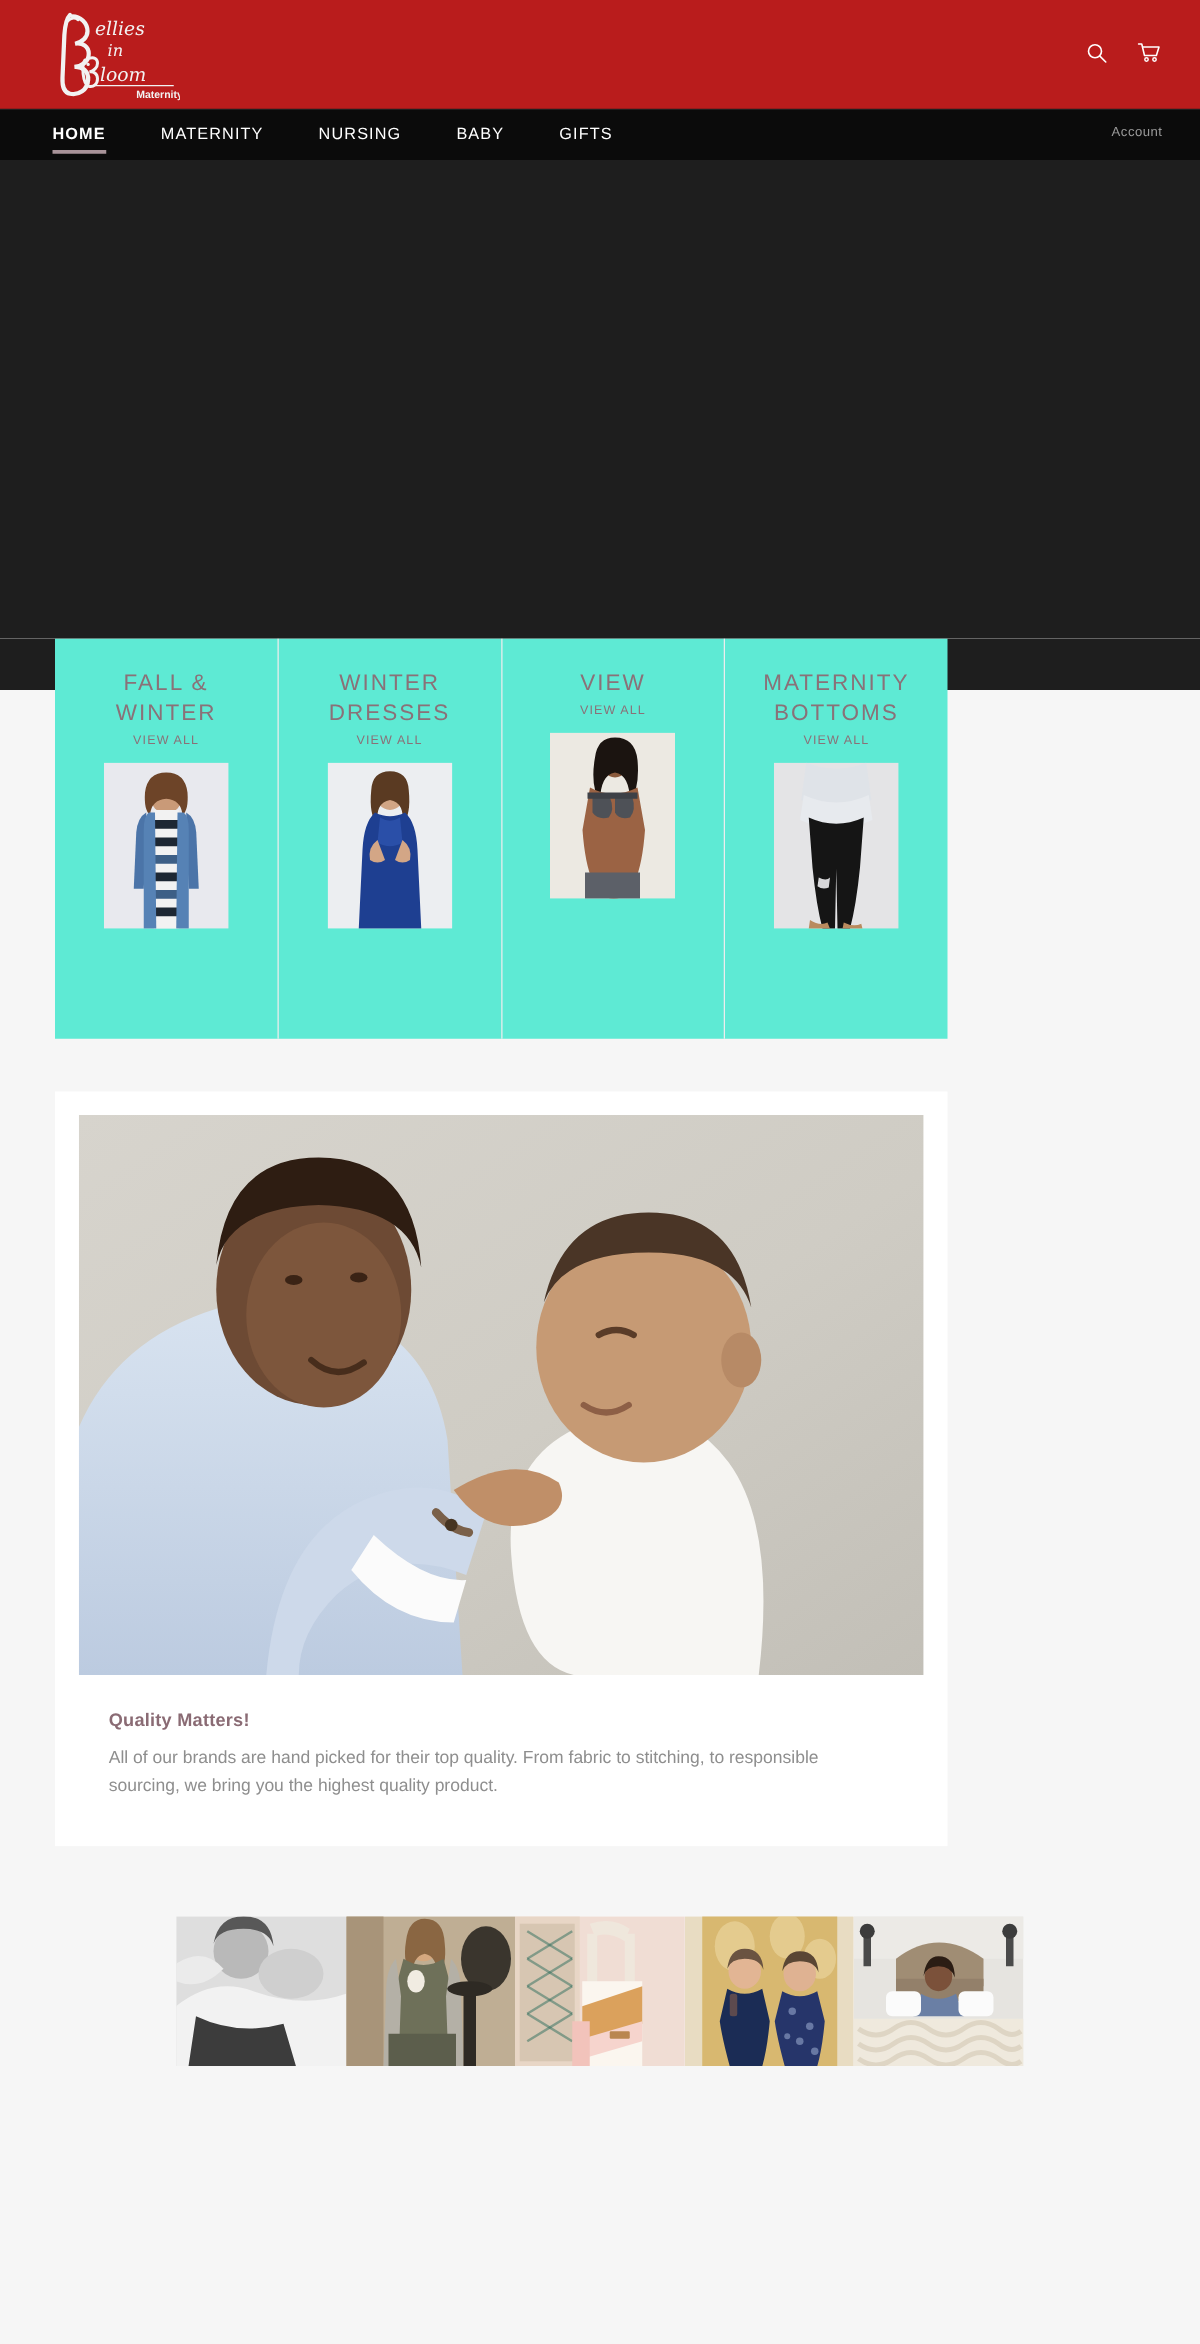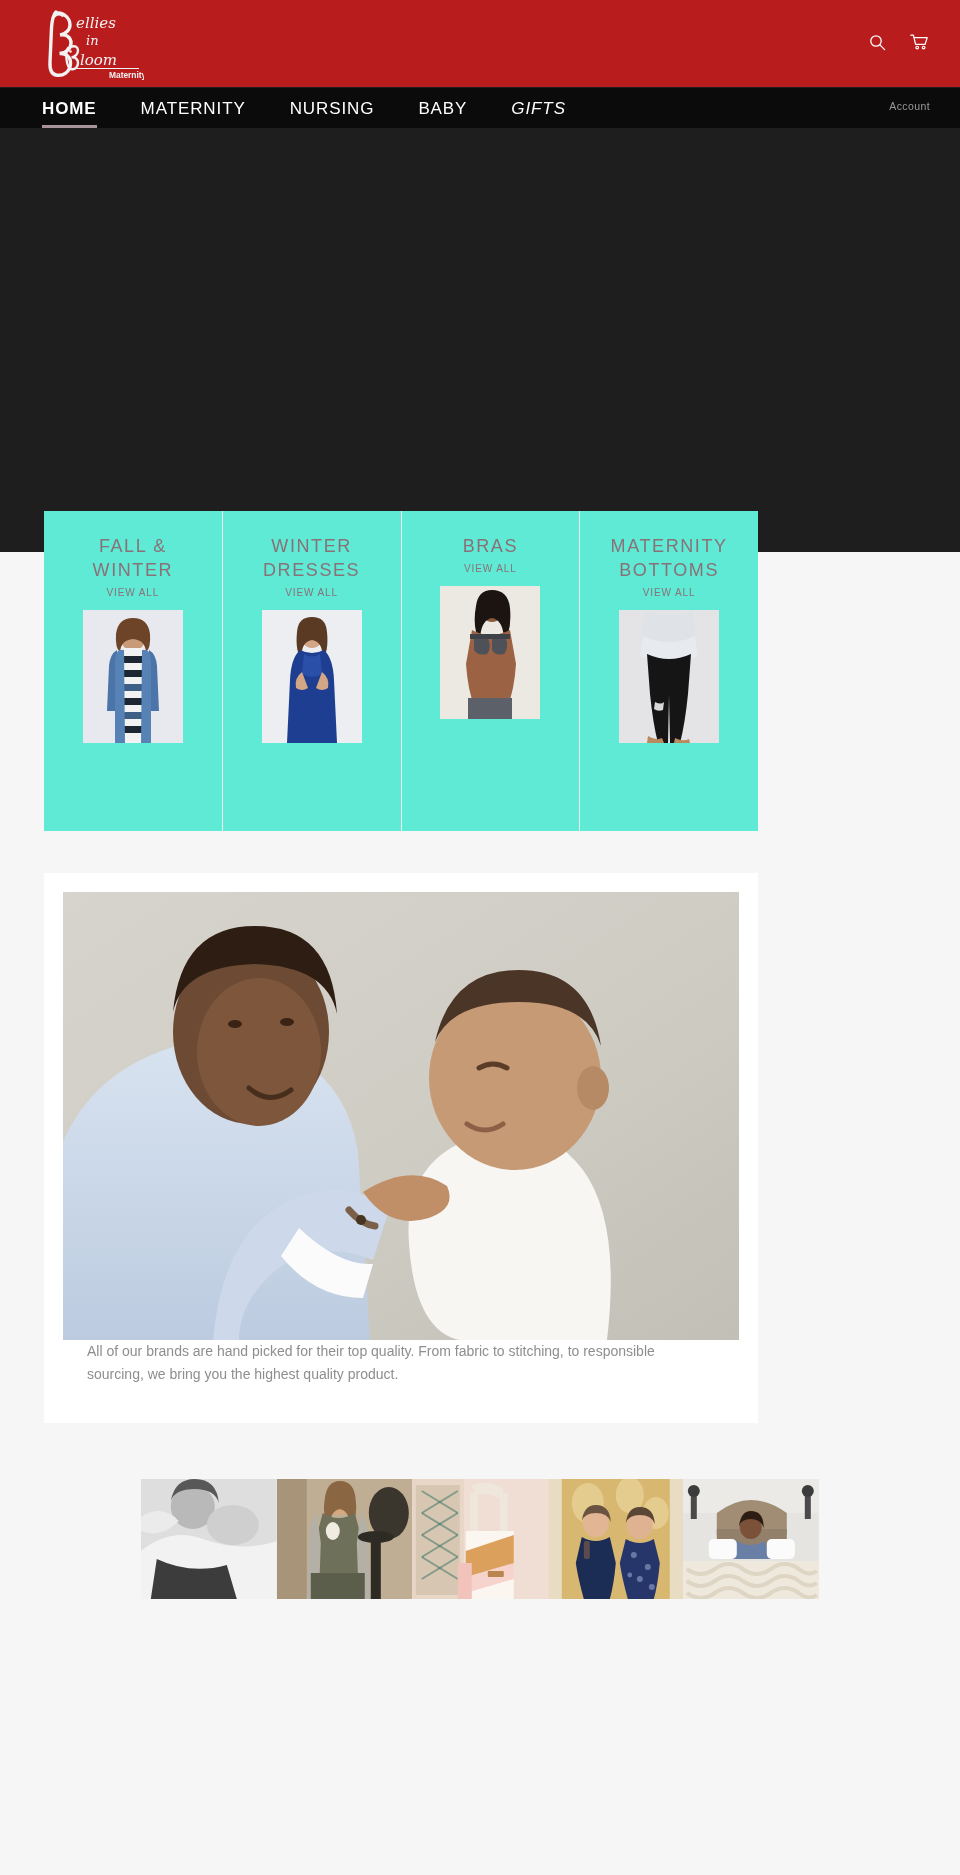--- a/index.html
+++ b/index.html
@@ -57,25 +57,25 @@
     padding-left: 42px;
     padding-right: 30px;
   }
   .nav-list { display: flex; align-items: flex-start; list-style: none; }
   .nav-item {
     position: relative;
     padding: 11px 0 0 0;
     margin-right: 44px;
     cursor: pointer;
   }
-  .nav-item:last-child { margin-right: 0; font-style: italic; }
+  .nav-item:last-child { margin-right: 0; }
   .nav-link {
     display: block;
     color: #ffffff;
-    font-size: 17px;
+    font-size: 13px;
     letter-spacing: 0.9px;
     font-weight: 400;
     text-decoration: none;
     padding-bottom: 9px;
   }
   .nav-item.is-active .nav-link { font-weight: 700; }
   .nav-item.is-active::after {
     content: "";
     position: absolute;
     left: 0; right: 0;
@@ -306,21 +306,21 @@
             <path d="M35 22 q1-15 15-15 q14 0 15 15 q2 20-5 28 q2-18-10-20 q-12 2-10 20 q-7-8-5-28z" fill="#5a3a22"></path>
             <path d="M38 40 q-9 8-10 30 l-3 63 h50 l-3-63 q-1-22-10-30 q-12 6-24 0z" fill="#1e3f91"></path>
             <path d="M42 44 q8 5 16 0 l2 20 q-10 6-20 0z" fill="#2a4fa8"></path>
             <path d="M40 62 q-8 6-6 16 q6 4 12 0z" fill="#d3a686"></path>
             <path d="M60 62 q8 6 6 16 q-6 4-12 0z" fill="#d3a686"></path>
           </svg>
         </div>
       </div>
 
       <div class="collection-card">
-        <div class="coll-title">BRAS</div>
+        <div class="coll-title">VIEW</div>
         <div class="coll-viewall">VIEW ALL</div>
         <div class="coll-thumb">
           <svg viewBox="0 0 100 133" preserveAspectRatio="xMidYMid slice">
             <rect width="100" height="133" fill="#ece9e2"></rect>
             <ellipse cx="52" cy="22" rx="12" ry="14" fill="#8a5a3c"></ellipse>
             <path d="M36 20 q2-16 16-16 q16 0 18 18 q2 22-6 34 q0-22-12-24 q-12 2-12 24 q-8-14-4-36z" fill="#1b1410"></path>
             <path d="M32 44 q18 10 38 0 l6 34 q-4 55-25 55 q-21 0-25-55z" fill="#9b6344"></path>
             <path d="M34 52 q7-5 14 0 q4 10-1 16 q-9 2-13-4z" fill="#4e5157"></path>
             <path d="M52 52 q7-5 14 0 q3 10-2 16 q-9 2-12-4z" fill="#4e5157"></path>
             <rect x="30" y="48" width="40" height="5" fill="#3e4147"></rect>
@@ -387,20 +387,21 @@
         <path d="M404 232 q18 12 36 0" stroke="#8d5f46" stroke-width="5" fill="none" stroke-linecap="round"></path>
 
         <path d="M300 300 q48-30 84-6 q10 22-18 32 q-40 12-66-26z" fill="#c08f68"></path>
 
         <path d="M286 318 q12 14 26 16" stroke="#7a6049" stroke-width="7" fill="none" stroke-linecap="round"></path>
         <circle cx="298" cy="328" r="5" fill="#463421"></circle>
 
         <path d="M236 336 q40 38 74 36 l-10 34 q-48 0-82-42z" fill="#fbfbfb"></path>
       </svg>
     </div>
+    <h3 class="feature-title">Quality Matters!</h3>
     <p class="feature-body">All of our brands are hand picked for their top quality. From fabric to stitching, to responsible sourcing, we bring you the highest quality product.</p>
   </section>
 
   <section class="gallery-zone">
     <div class="gallery-strip">
 
       <div class="gallery-tile">
         <svg viewBox="0 0 136 120" preserveAspectRatio="xMidYMid slice">
           <rect width="136" height="120" fill="#dedede"></rect>
           <path d="M0 72 q30-24 62-12 q40 14 74 2 v58 H0z" fill="#f2f2f2"></path>

